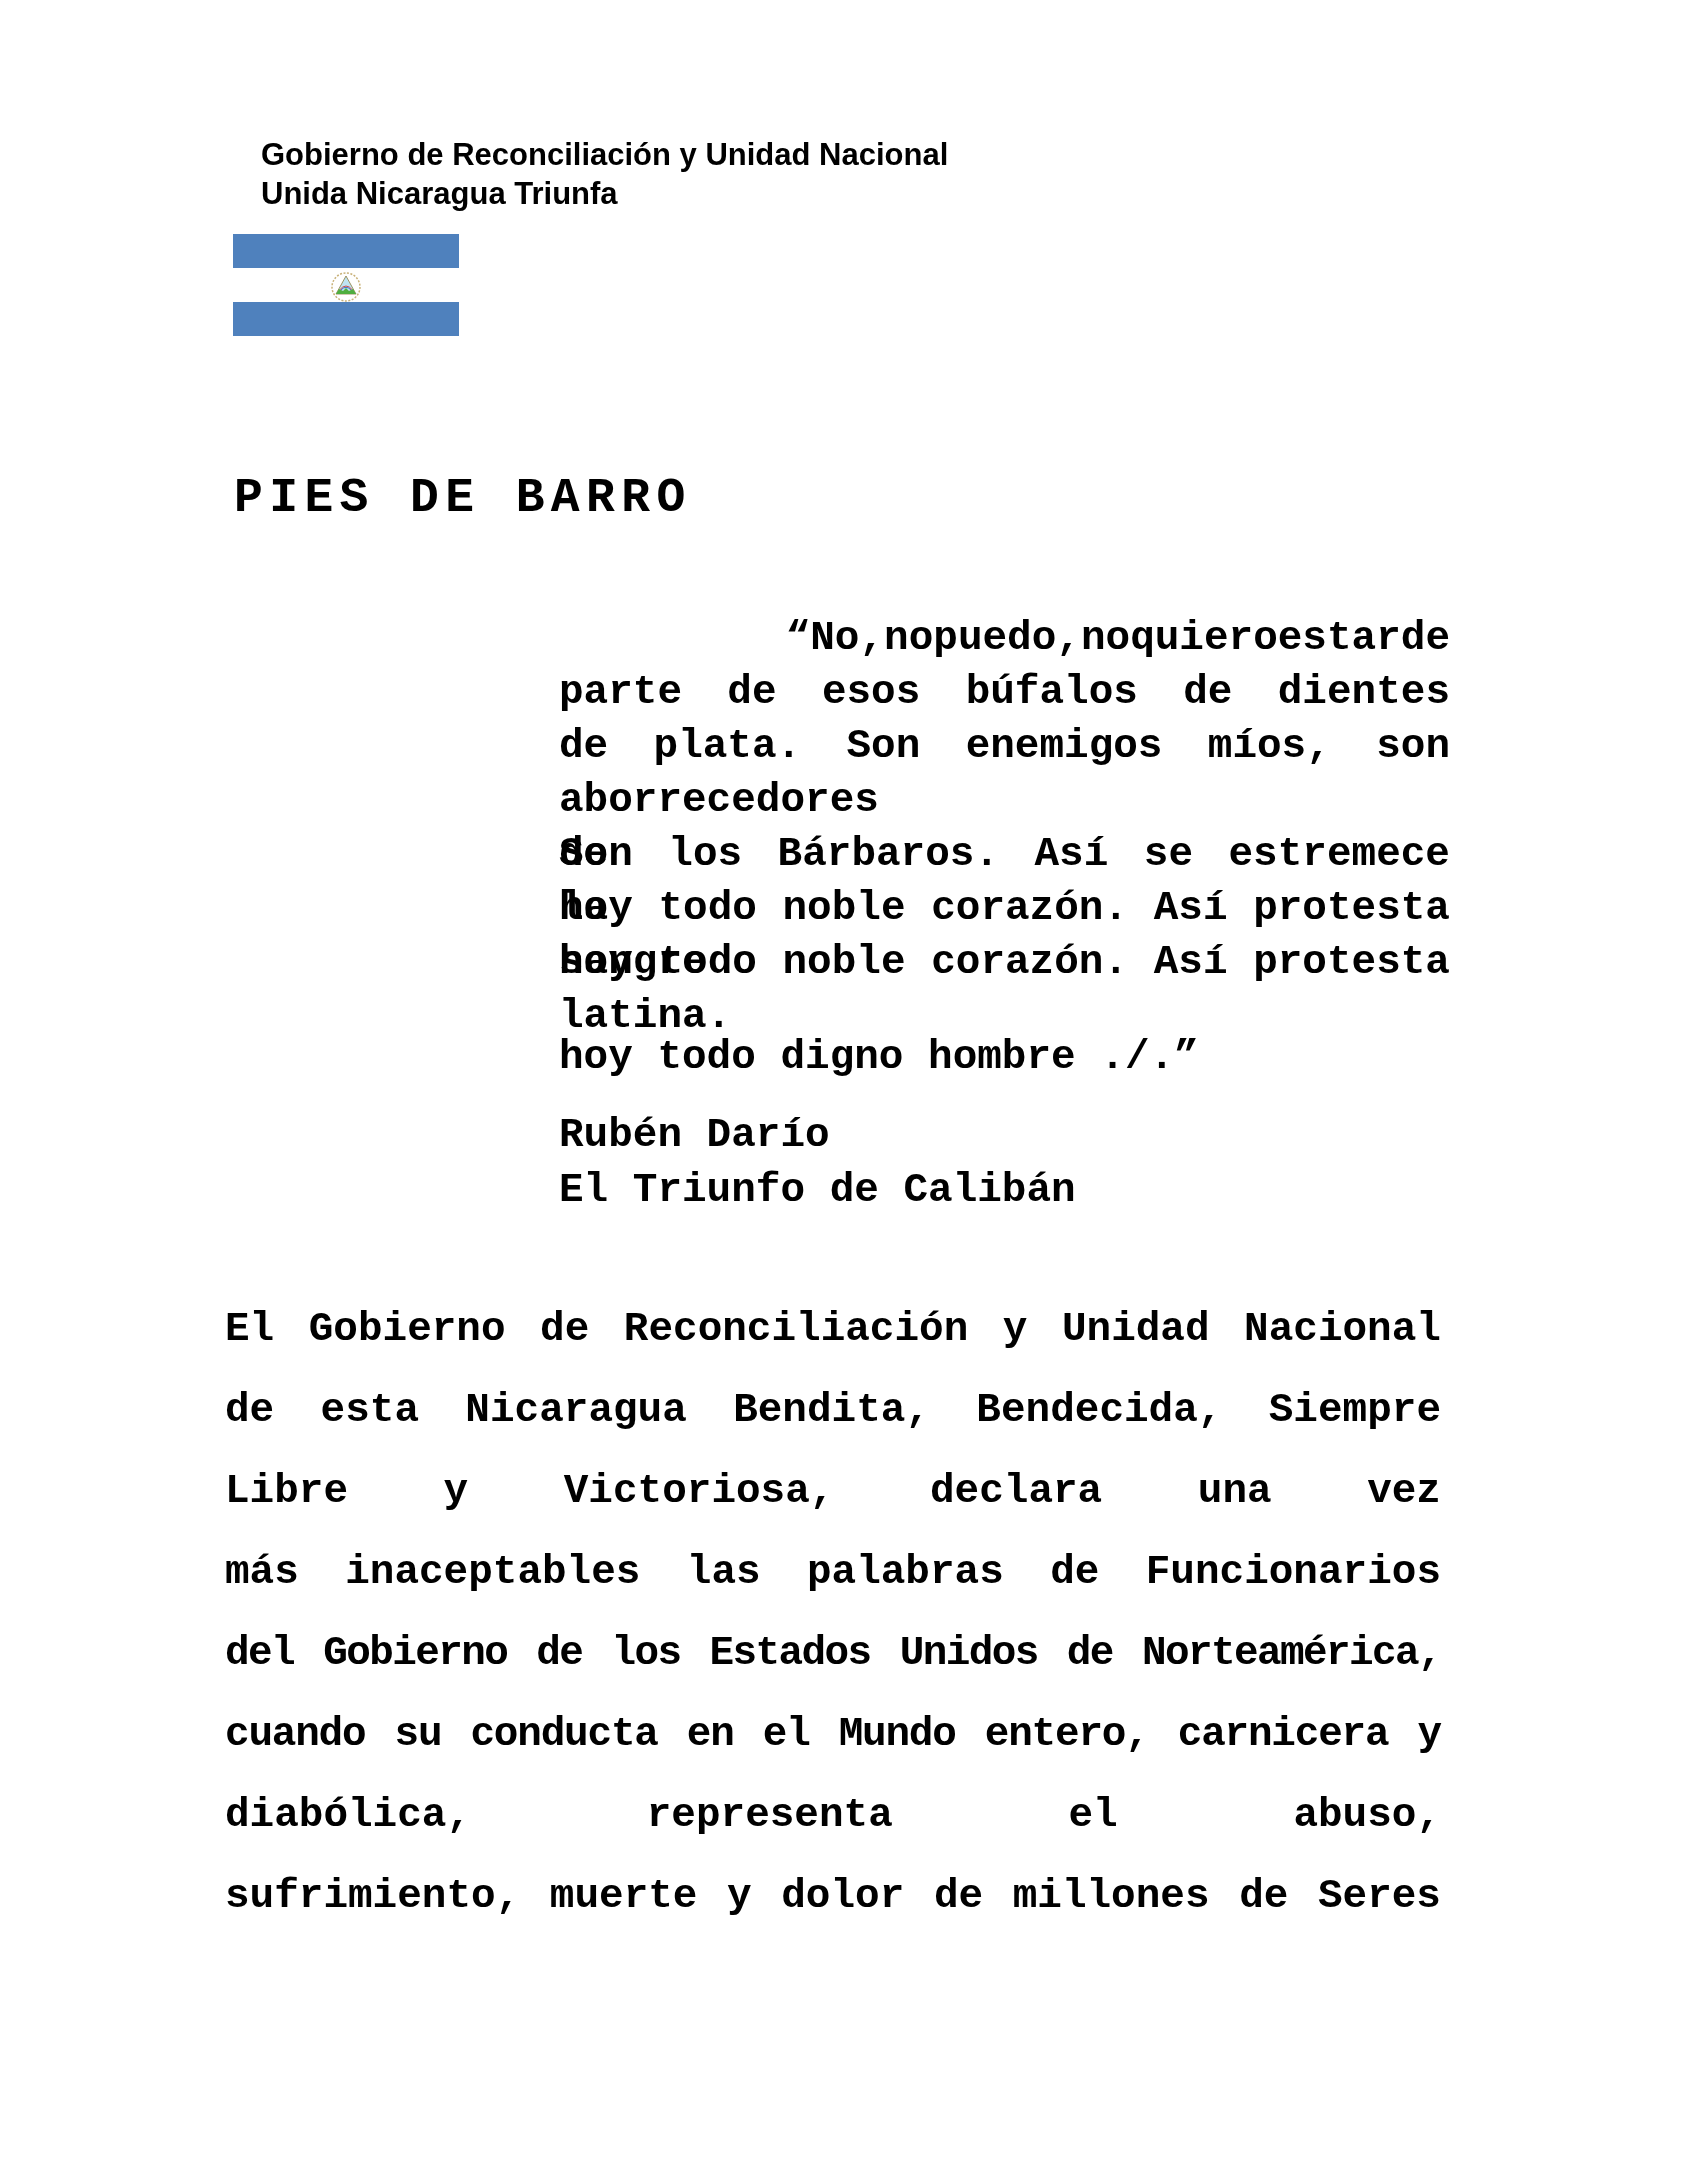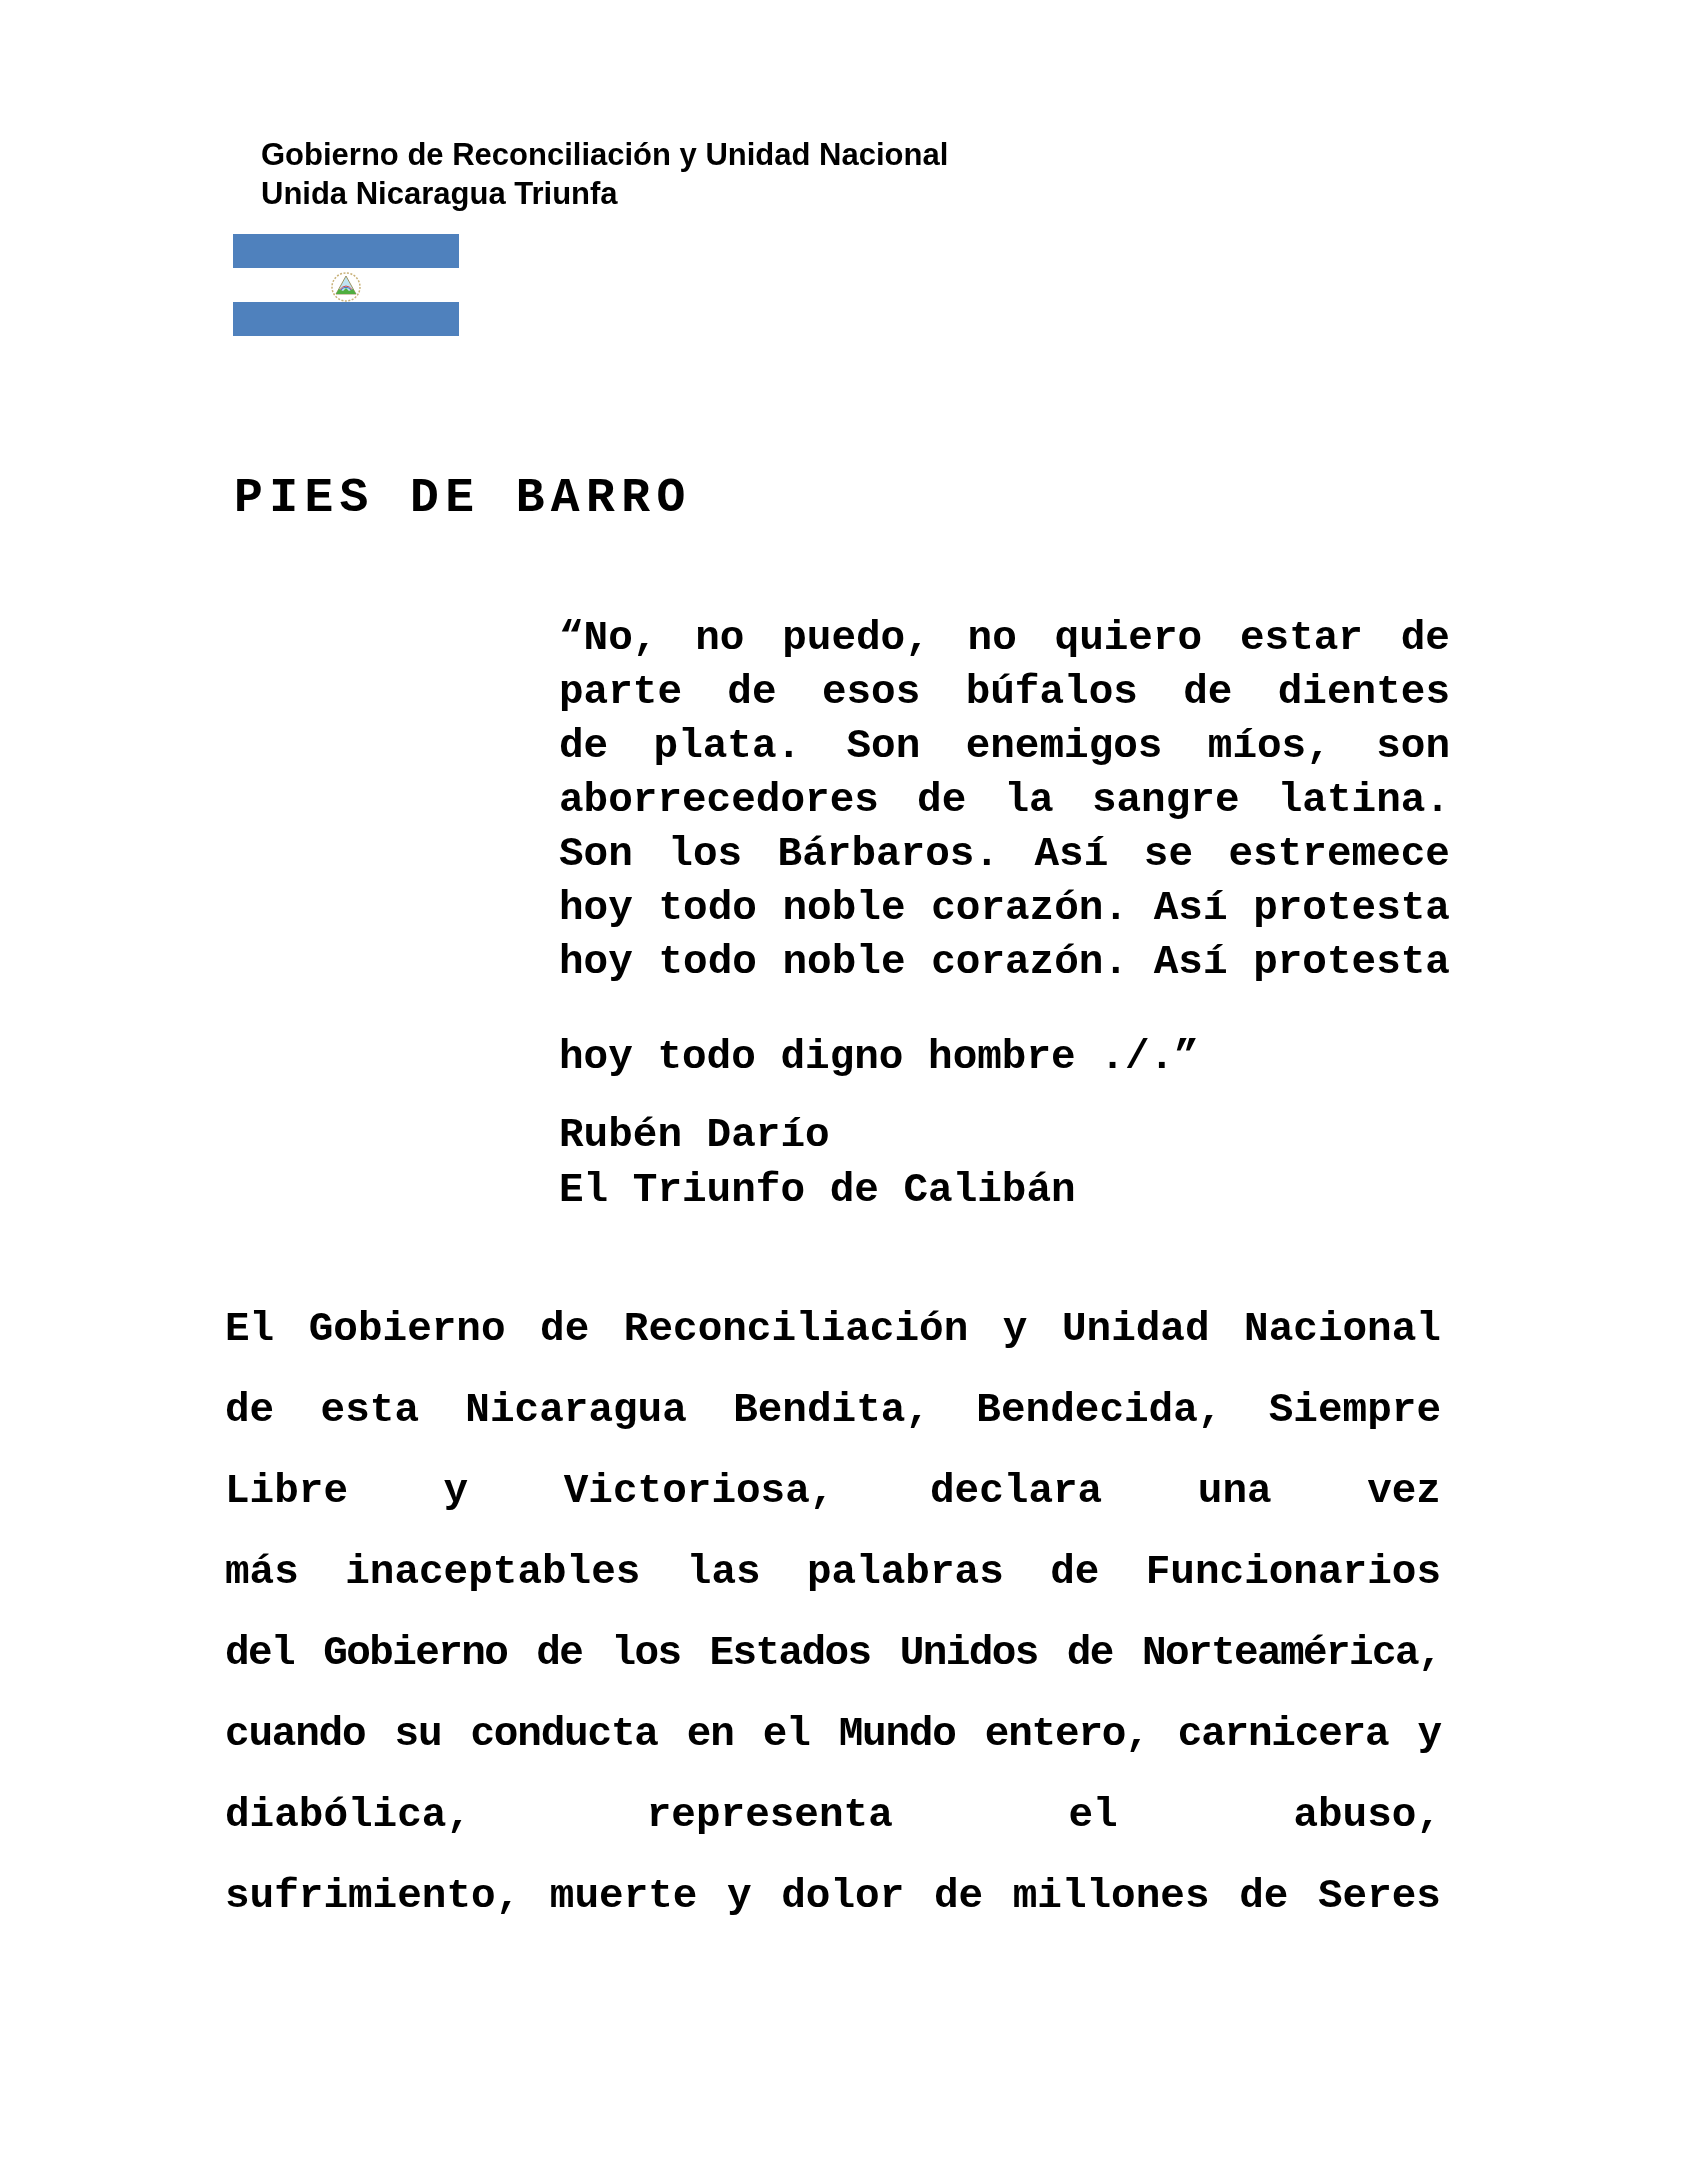--- a/index.html
+++ b/index.html
@@ -129,21 +129,21 @@
     <polygon points="16,5 26,23 6,23" fill="#bfe3f2" stroke="#8a7a3a" stroke-width="0.8"></polygon>
     <path d="M9.5,19 Q16,11 22.5,19" fill="none" stroke="#d24a4a" stroke-width="1"></path>
     <path d="M10.5,19.5 Q16,13 21.5,19.5" fill="none" stroke="#3a6fc0" stroke-width="1"></path>
     <polygon points="6,23 26,23 23,18 19,20 16,17 13,20 9,18" fill="#4fae3f"></polygon>
   </svg>
 </div>
 
 <div class="title mono">PIES DE BARRO</div>
 
 <div class="quote mono">
-  <span class="qline" style="display: flex; justify-content: space-between;">
+  <span class="qline" style="display: flex; justify-content: flex-end;">
       <span>“No,</span>
       <span>no</span>
       <span>puedo,</span>
       <span>no</span>
       <span>quiero</span>
       <span>estar</span>
       <span>de</span>
     </span>
   <span class="qline" style="display: flex; justify-content: space-between;">
       <span>parte</span>
@@ -154,21 +154,21 @@
       <span>dientes</span>
     </span>
   <span class="qline" style="display: flex; justify-content: space-between;">
       <span>de</span>
       <span>plata.</span>
       <span>Son</span>
       <span>enemigos</span>
       <span>míos,</span>
       <span>son</span>
     </span>
-  <span class="qline" style="display: flex; justify-content: space-between;">
+  <span class="qline" style="display: flex; justify-content: space-between; flex-direction: column;">
       <span>aborrecedores</span>
       <span>de</span>
       <span>la</span>
       <span>sangre</span>
       <span>latina.</span>
     </span>
   <span class="qline" style="display: flex; justify-content: space-between;">
       <span>Son</span>
       <span>los</span>
       <span>Bárbaros.</span>

